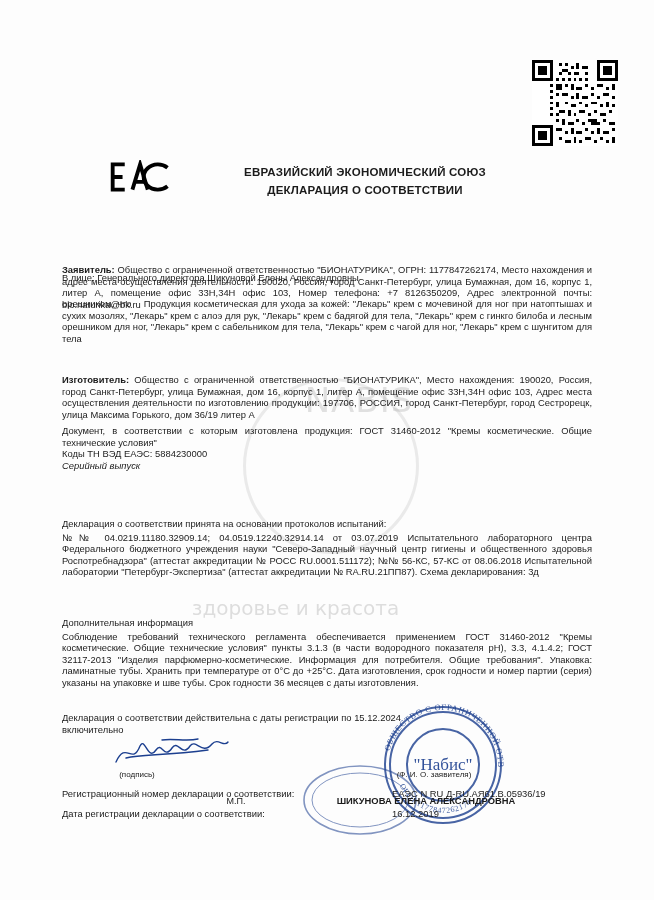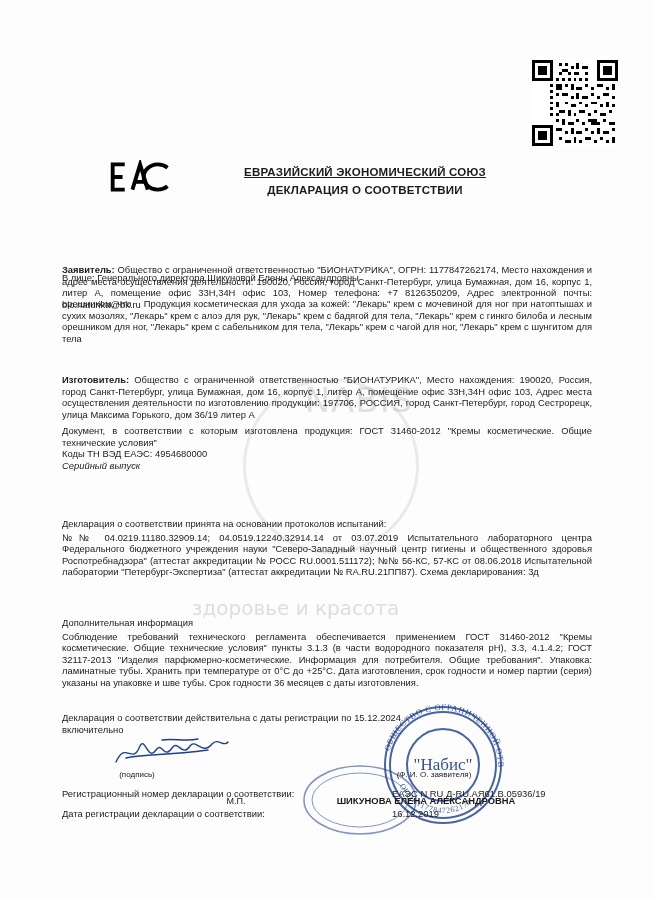--- a/index.html
+++ b/index.html
@@ -83,21 +83,20 @@
     position: absolute;
     left: 200px;
     top: 166px;
     width: 330px;
     text-align: center;
   }
   .doc-header .line1 {
     font-size: 11.5px;
     font-weight: bold;
     letter-spacing: .2px;
-    text-decoration: underline;
   }
   .doc-header .line2 {
     font-size: 11.5px;
     font-weight: bold;
     margin-top: 6px;
     letter-spacing: .2px;
   }
 
   
   .block {
@@ -348,21 +347,21 @@
   <div class="block" id="manufacturer">
     <b>Изготовитель:</b>
     <span>Общество с ограниченной ответственностью "БИОНАТУРИКА", Место нахождения: 190020, Россия, город Санкт-Петербург, улица Бумажная, дом 16, корпус 1, литер А, помещение офис 33Н,34Н офис 103, Адрес места осуществления деятельности по изготовлению продукции: 197706, РОССИЯ, город Санкт-Петербург, город Сестрорецк, улица Максима Горького, дом 36/19 литер А</span>
   </div>
 
   <div class="block" id="docs">
     <span>Документ, в соответствии с которым изготовлена продукция: ГОСТ 31460-2012 "Кремы косметические. Общие технические условия"</span>
   </div>
 
   <div class="block" id="codes">
-    <span>Коды ТН ВЭД ЕАЭС: 4954680000</span>
+    <span>Коды ТН ВЭД ЕАЭС: 5884230000</span>
   </div>
 
   <div class="block" id="serial">
     <span>Серийный выпуск</span>
   </div>
 
 
   <div class="block" id="protocols">
     <div style="margin-bottom:2px;">Декларация о соответствии принята на основании протоколов испытаний:</div>
     <div>№№ 04.0219.11180.32909.14; 04.0519.12240.32914.14 от 03.07.2019 Испытательного лабораторного центра Федерального бюджетного учреждения науки "Северо-Западный научный центр гигиены и общественного здоровья Роспотребнадзора" (аттестат аккредитации № РОСС RU.0001.511172); №№ 56-КС, 57-КС от 08.06.2018 Испытательной лаборатории "Петербург-Экспертиза" (аттестат аккредитации № RA.RU.21ПП87). Схема декларирования: 3д</div>

